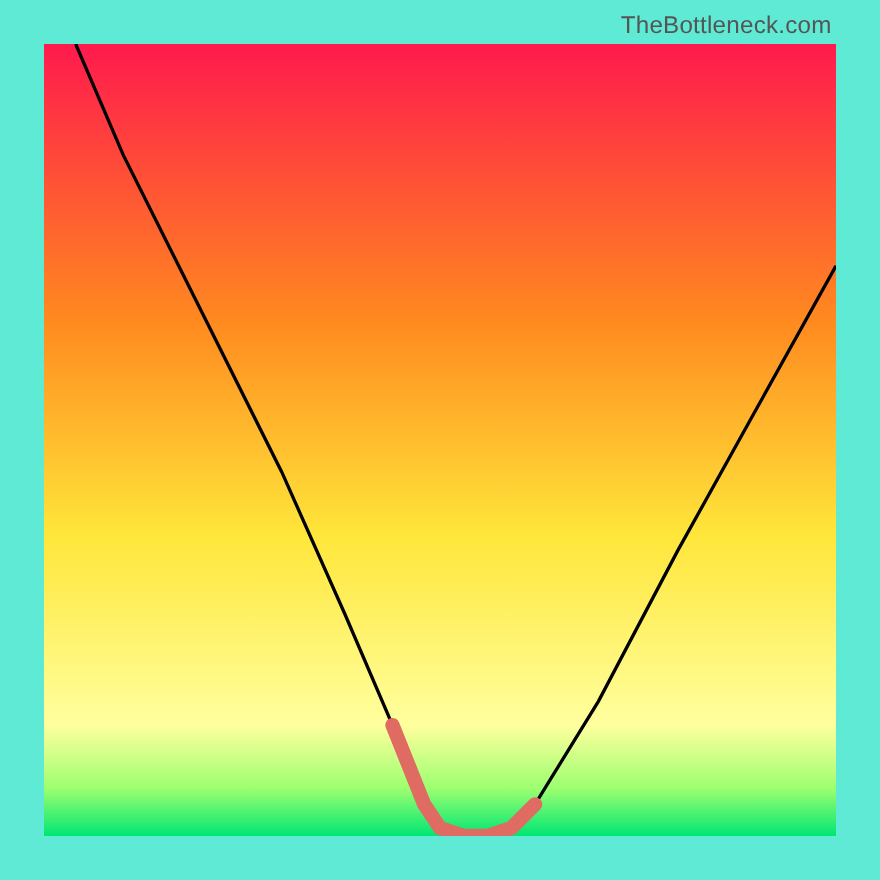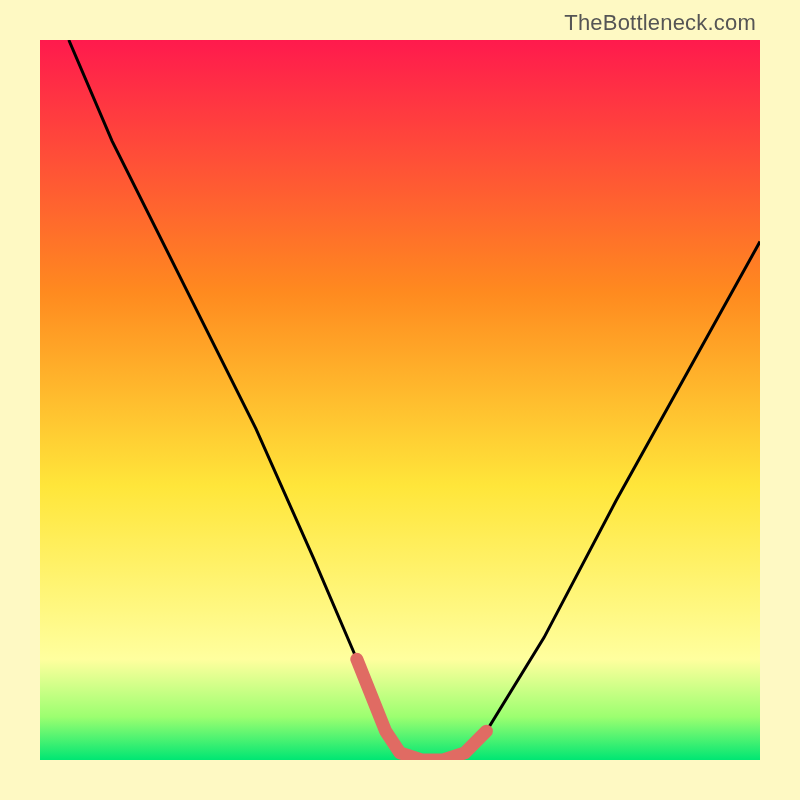--- a/index.html
+++ b/index.html
@@ -8,21 +8,21 @@
     width: 800px;
     height: 800px;
     overflow: hidden;
     background: #000;
     font-family: Arial, Helvetica, sans-serif;
   }
   .frame {
     position: absolute;
     left: 0; top: 0;
     width: 800px; height: 800px;
-    background: #fef9c3;
+    background: #5eead4;
   }
   .plot {
     position: absolute;
     left: 40px;
     top: 40px;
     width: 720px;
     height: 720px;
     overflow: hidden;
   }
   .gradient {

